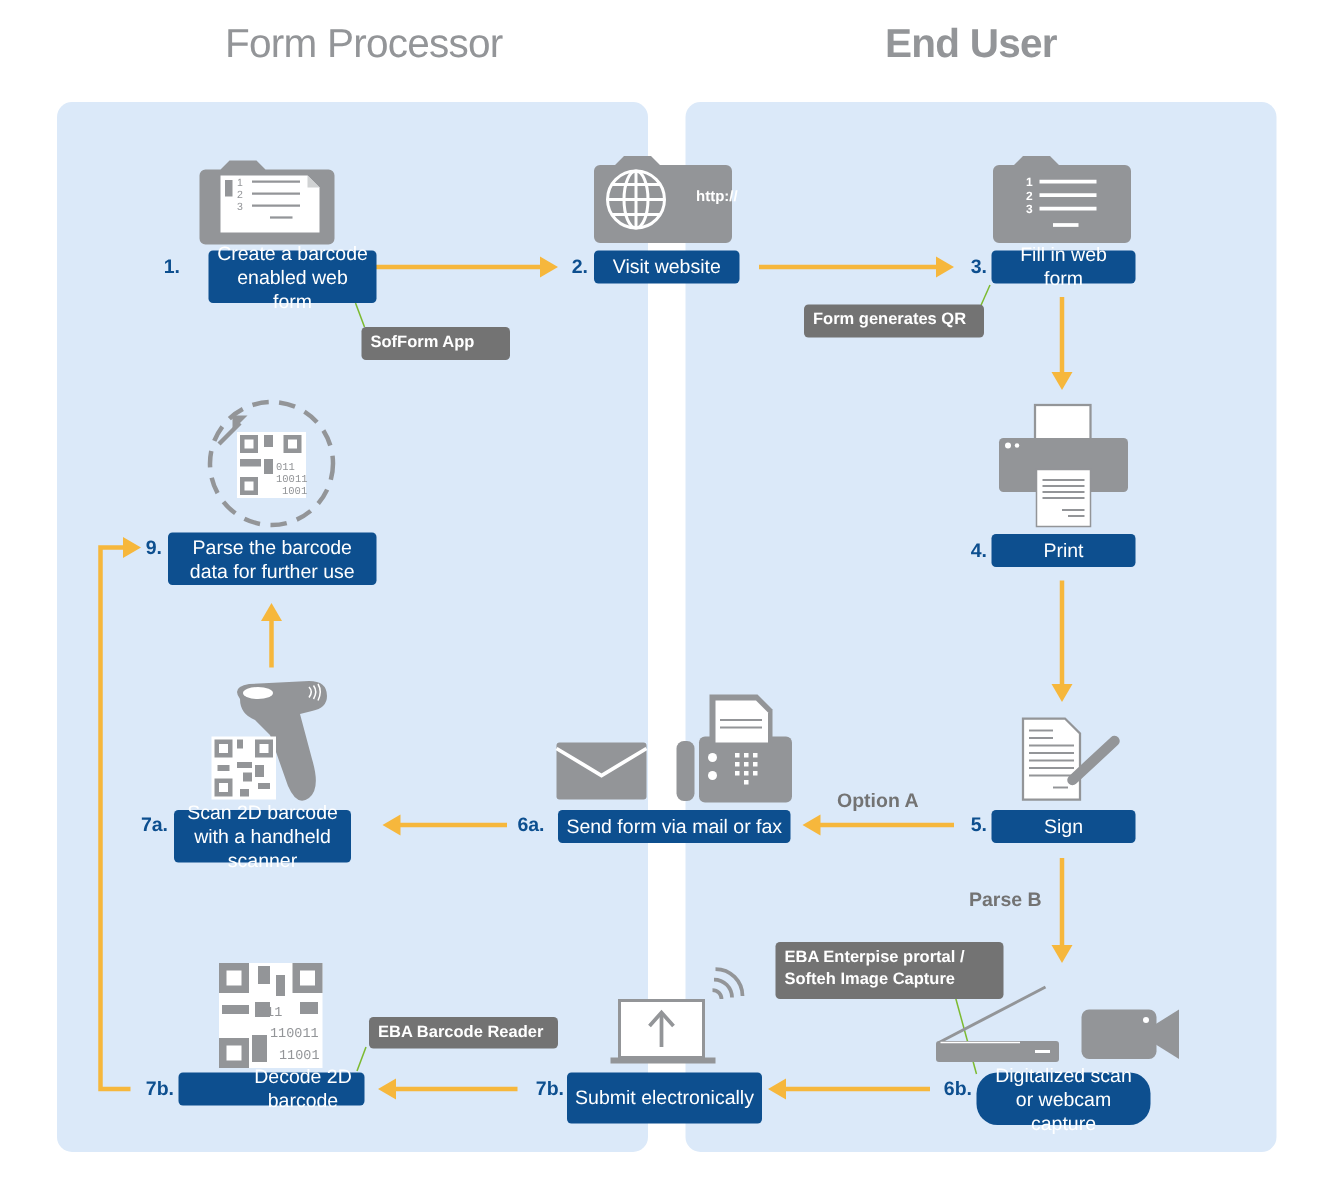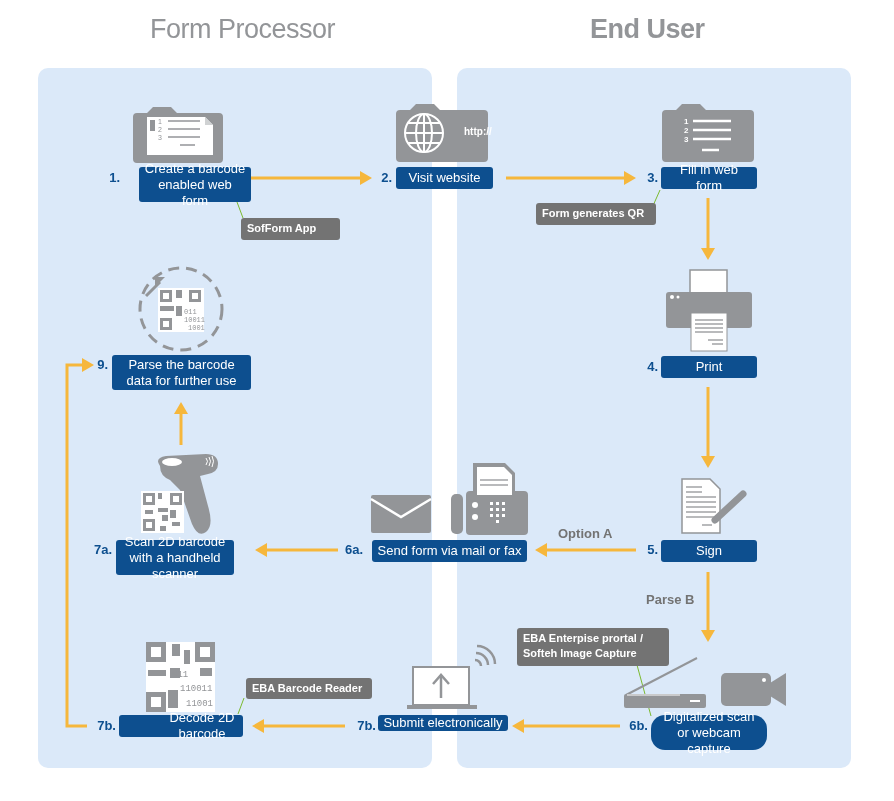--- a/index.html
+++ b/index.html
@@ -285,21 +285,21 @@
 <div class="num" style="left:84px;top:542px;width:28px;">7a.</div>
 <div class="step" style="left:116px;top:540px;width:118px;height:35px;">Scan 2D barcode with a handheld scanner</div>
 
 <div class="num" style="left:92px;top:357px;width:16px;">9.</div>
 <div class="step" style="left:112px;top:355px;width:139px;height:35px;">Parse the barcode data for further use</div>
 
 <div class="num" style="left:88px;top:718px;width:28px;">7b.</div>
 <div class="step" style="left:119px;top:715px;width:124px;height:22px;padding-left:47px;">Decode 2D barcode</div>
 
 <div class="num" style="left:348px;top:718px;width:28px;">7b.</div>
-<div class="step" style="left:378px;top:715px;width:130px;height:16px;">Submit electronically</div>
+<div class="step" style="left:378px;top:715px;width:130px;height:34px;">Submit electronically</div>
 
 <div class="num" style="left:620px;top:718px;width:28px;">6b.</div>
 <div class="step" style="left:651px;top:715px;width:116px;height:35px;border-radius:14px;">Digitalized scan or webcam capture</div>
 
 <div class="note" style="left:241px;top:218px;width:99px;height:22px;">SofForm App</div>
 <div class="note" style="left:536px;top:203px;width:120px;height:22px;">Form generates QR</div>
 <div class="note" style="left:246px;top:678px;width:126px;height:21px;">EBA Barcode Reader</div>
 <div class="note" style="left:517px;top:628px;width:152px;height:38px;">EBA Enterpise prortal / Softeh Image Capture</div>
 
 <div class="opt" style="left:558px;top:526px;">Option A</div>

